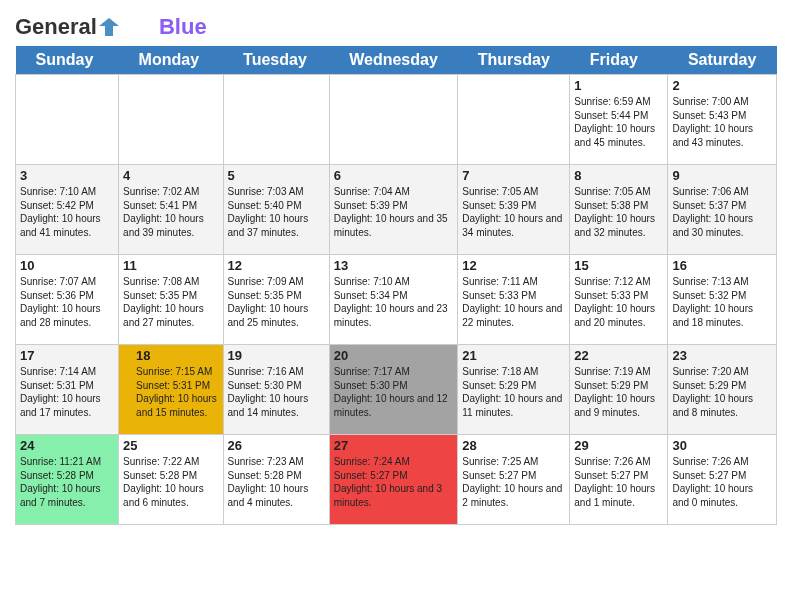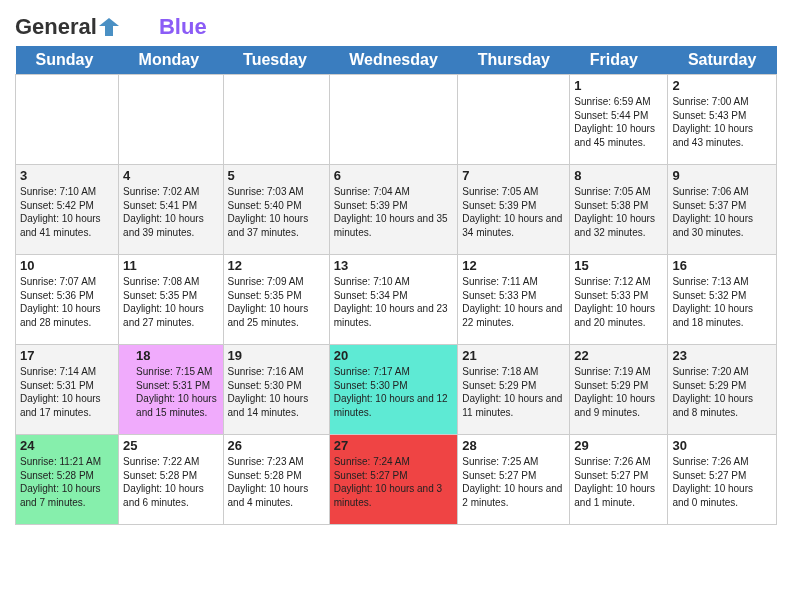--- a/index.html
+++ b/index.html
@@ -212,33 +212,33 @@
 Daylight: 10 hours and 18 minutes.</div>
         </td>
       </tr>
       <tr>
         <td style="background: rgb(243, 243, 243);">
           <div class="day-num">17</div>
           <div style="white-space: pre-line; line-height: 1.35;">Sunrise: 7:14 AM
 Sunset: 5:31 PM
 Daylight: 10 hours and 17 minutes.</div>
         </td>
-        <td style="background: #f0abfc; padding-left: 17px;">
+        <td style="background: #eab308; padding-left: 17px;">
           <div class="day-num">18</div>
           <div style="white-space: pre-line; line-height: 1.35;">Sunrise: 7:15 AM
 Sunset: 5:31 PM
 Daylight: 10 hours and 15 minutes.</div>
         </td>
         <td style="background: rgb(243, 243, 243);">
           <div class="day-num">19</div>
           <div style="white-space: pre-line; line-height: 1.35;">Sunrise: 7:16 AM
 Sunset: 5:30 PM
 Daylight: 10 hours and 14 minutes.</div>
         </td>
-        <td style="background: #5eead4;">
+        <td style="background: #a3a3a3;">
           <div class="day-num">20</div>
           <div style="white-space: pre-line; line-height: 1.35;">Sunrise: 7:17 AM
 Sunset: 5:30 PM
 Daylight: 10 hours and 12 minutes.</div>
         </td>
         <td style="background: rgb(243, 243, 243);">
           <div class="day-num">21</div>
           <div style="white-space: pre-line; line-height: 1.35;">Sunrise: 7:18 AM
 Sunset: 5:29 PM
 Daylight: 10 hours and 11 minutes.</div>

